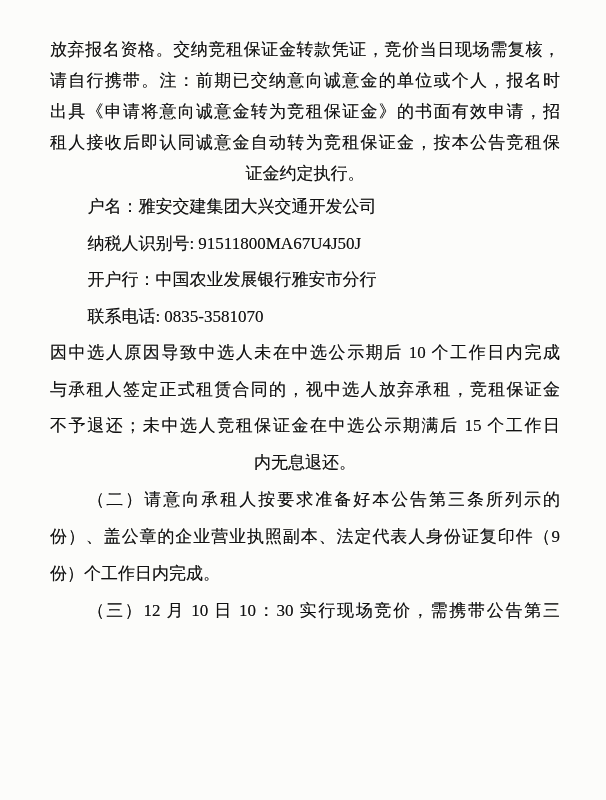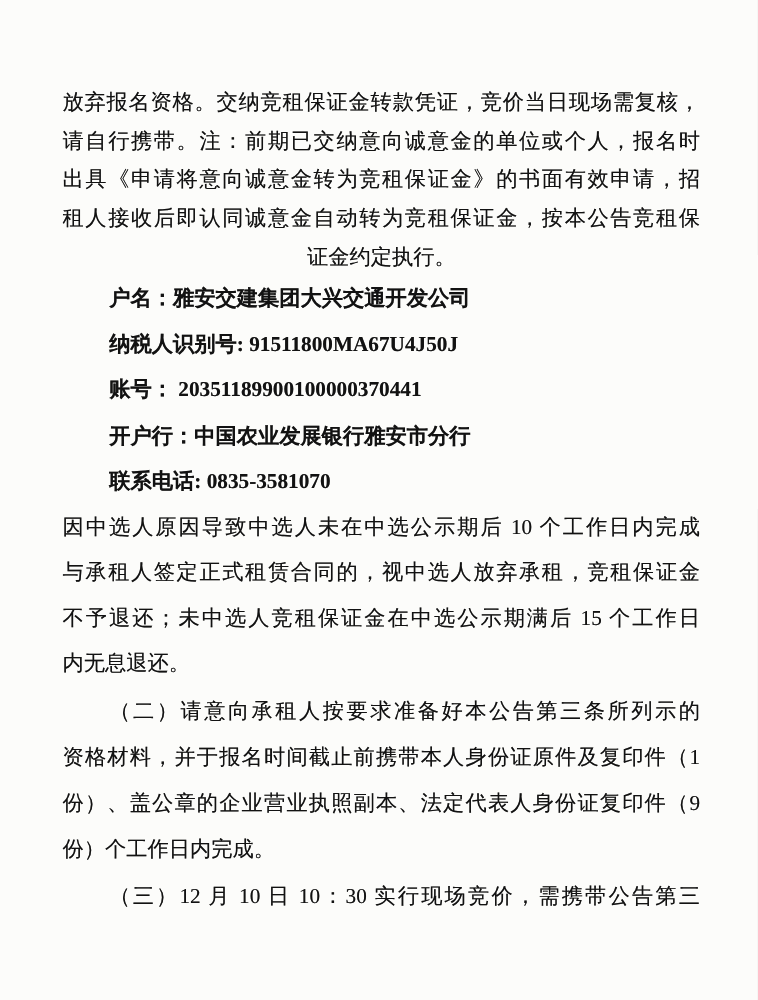--- a/index.html
+++ b/index.html
@@ -11,72 +11,70 @@
     position: relative;
     width: 606px;
     height: 800px;
     margin: 0 auto;
     background: #fcfcfa;
     color: #121212;
     font-family: "Liberation Serif", "DejaVu Serif", serif;
     font-size: 17px;
     overflow: hidden;
     box-sizing: border-box;
-    padding: 66px 46px 0 50px;
+    padding: 34px 46px 0 50px;
     text-shadow: 0 0 0.5px rgba(20,20,20,0.55);
   }
   .block { width: 510px; }
   .ln {
     white-space: nowrap;
     overflow: hidden;
   }
   
   .ln.j {
     white-space: normal;
     text-align: justify;
     text-align-last: justify;
   }
   .ln.ind { text-indent: 2.2em; }
   .lh31 .ln { line-height: 31px; height: 31px; text-align: center; }
-  .lh366 .ln { line-height: 36.6px; height: 36.6px; font-weight: bold; }
-  .lh365 .ln { line-height: 36.5px; height: 36.5px; }
+  .lh366 .ln { line-height: 36.6px; height: 36.6px; }
+  .lh365 .ln { line-height: 36.5px; height: 36.5px; text-align: center; }
   .lh37 .ln { line-height: 37px; height: 37px; }
   .lh38 .ln { line-height: 38px; height: 38px; }
 </style>
 </head>
 <body>
 
 <div class="page">
 
   <div class="block lh31">
     <div class="ln j">放弃报名资格。交纳竞租保证金转款凭证，竞价当日现场需复核，</div>
     <div class="ln j">请自行携带。注：前期已交纳意向诚意金的单位或个人，报名时</div>
     <div class="ln j">出具《申请将意向诚意金转为竞租保证金》的书面有效申请，招</div>
     <div class="ln j">租人接收后即认同诚意金自动转为竞租保证金，按本公告竞租保</div>
     <div class="ln">证金约定执行。</div>
   </div>
 
   <div class="block lh366">
     <div class="ln ind">户名：雅安交建集团大兴交通开发公司</div>
     <div class="ln ind">纳税人识别号: 91511800MA67U4J50J</div>
-    <div class="ln ind">账号： 20351189900100000370441</div>
     <div class="ln ind">开户行：中国农业发展银行雅安市分行</div>
     <div class="ln ind">联系电话: 0835-3581070</div>
   </div>
 
   <div class="block lh365">
     <div class="ln j">因中选人原因导致中选人未在中选公示期后 10 个工作日内完成</div>
     <div class="ln j">与承租人签定正式租赁合同的，视中选人放弃承租，竞租保证金</div>
     <div class="ln j">不予退还；未中选人竞租保证金在中选公示期满后 15 个工作日</div>
     <div class="ln">内无息退还。</div>
   </div>
 
   <div class="block lh37">
     <div class="ln ind j">（二）请意向承租人按要求准备好本公告第三条所列示的</div>
-    <div class="ln j">资格材料，并于报名时间截止前携带本人身份证原件及复印件（1</div>
     <div class="ln j">份）、盖公章的企业营业执照副本、法定代表人身份证复印件（9</div>
     <div class="ln">份）个工作日内完成。</div>
   </div>
 
   <div class="block lh38">
     <div class="ln ind j">（三）12 月 10 日 10：30 实行现场竞价，需携带公告第三</div>
   </div>
 
 </div>
 

